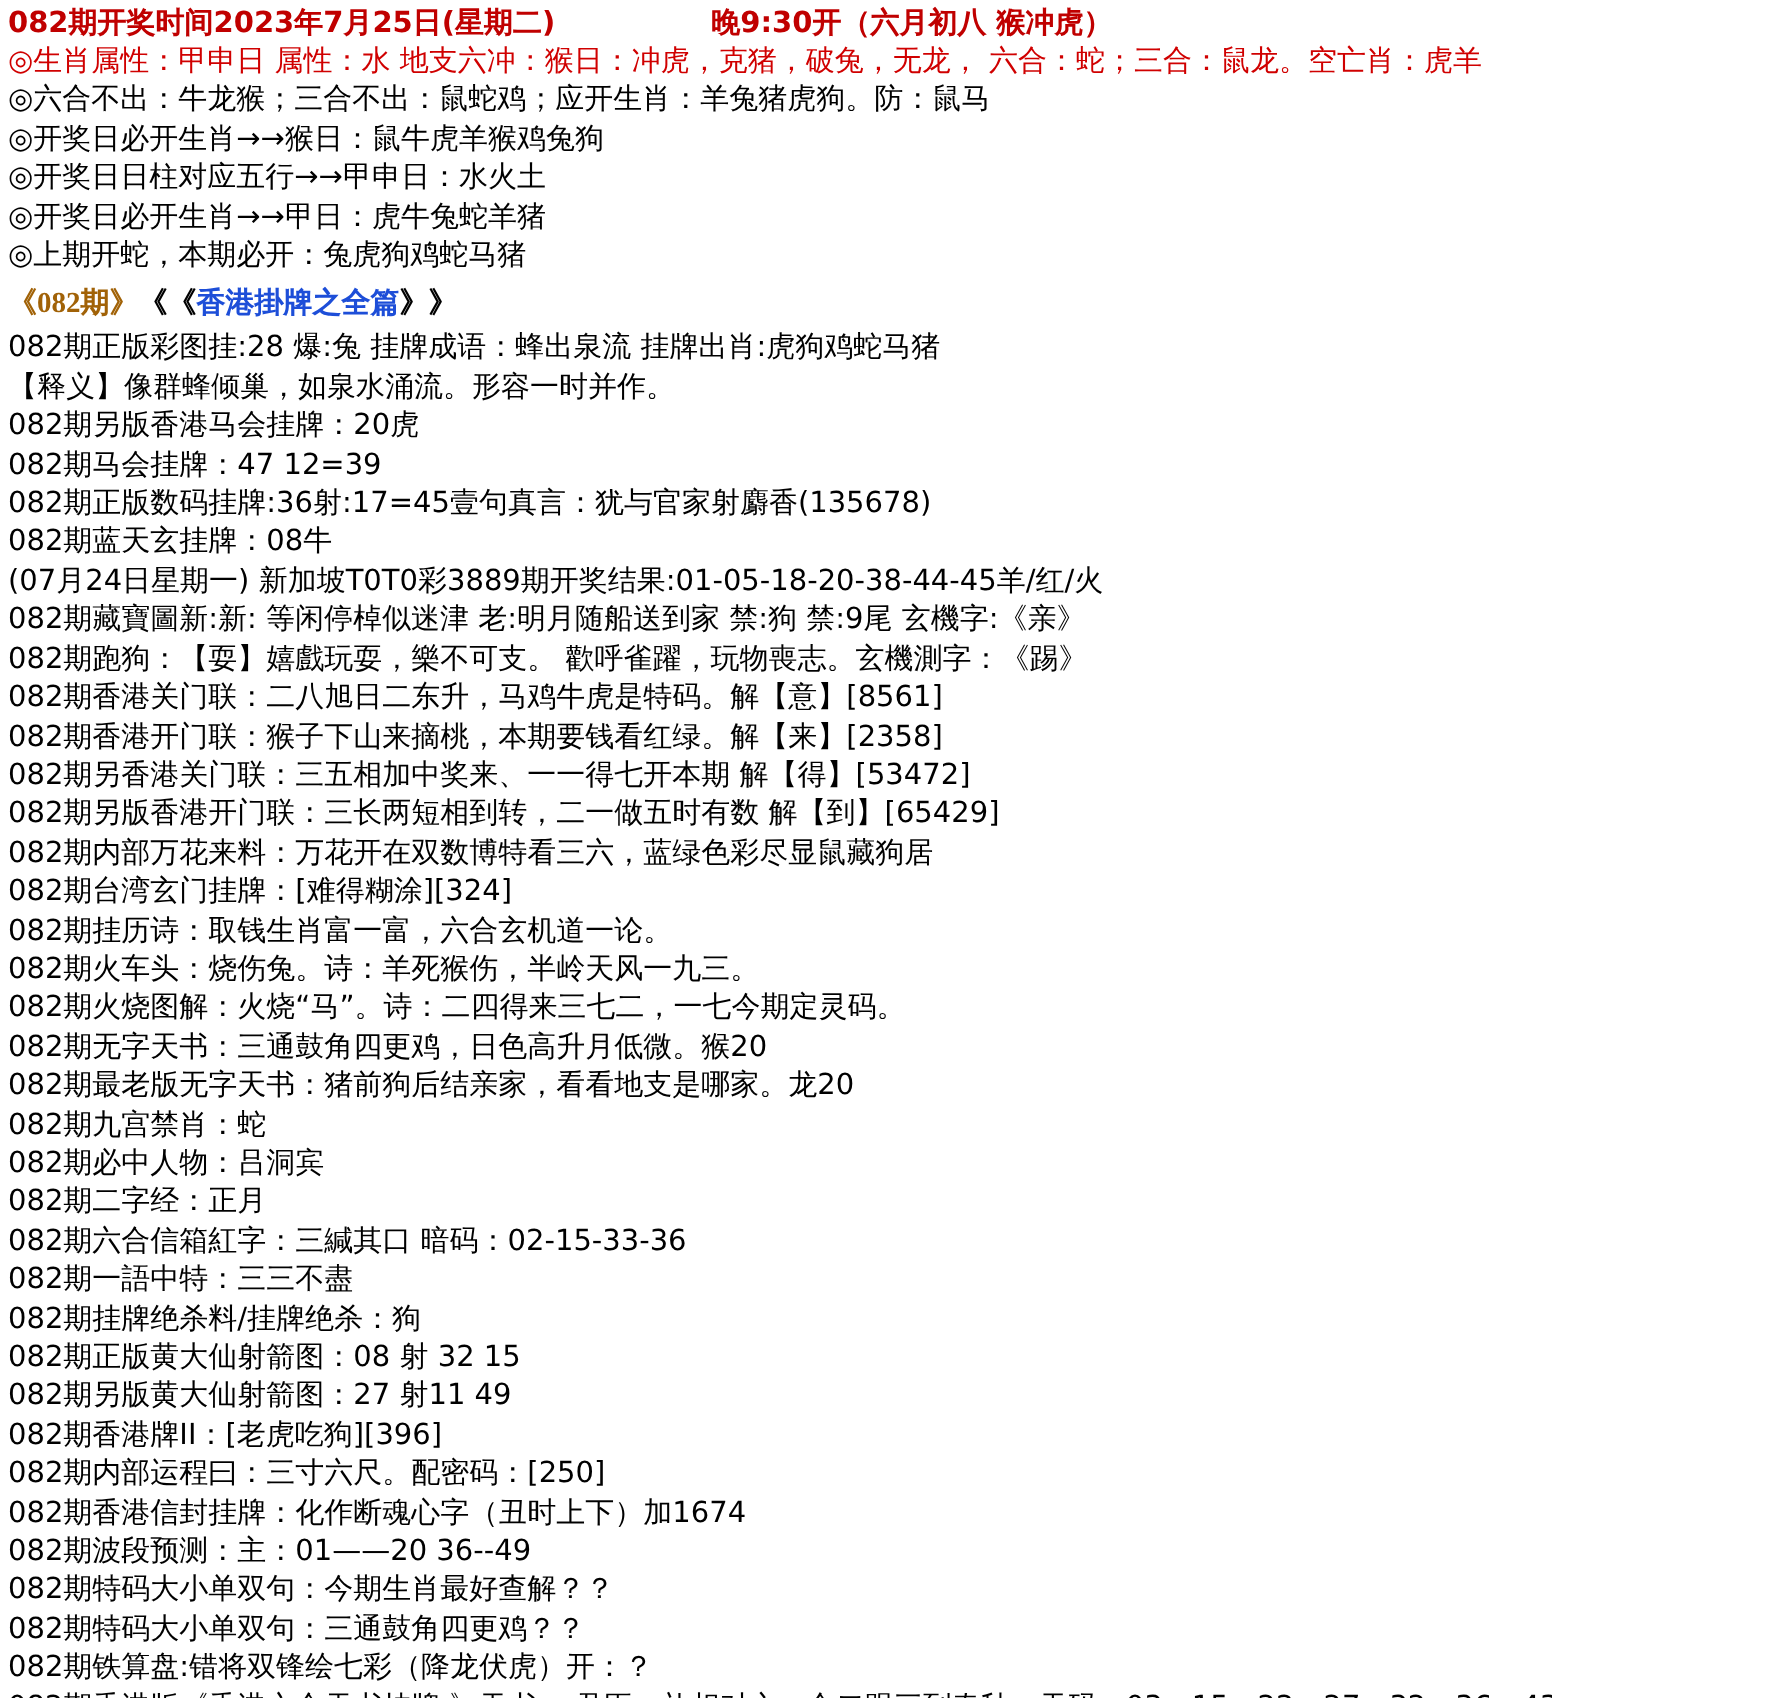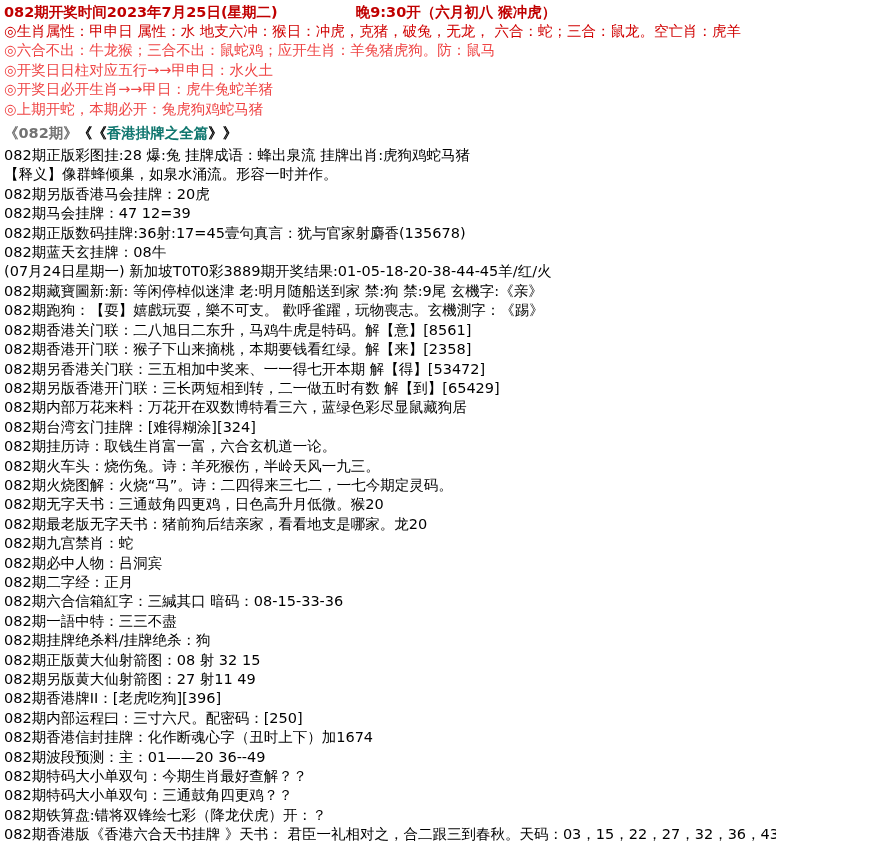--- a/index.html
+++ b/index.html
@@ -30,41 +30,42 @@
   }
   .header-line {
     color: #c00000;
     font-weight: bold;
     line-height: 20px;
     padding-top: 2px;
   }
   .hdr-left { display: inline-block; }
   .hdr-mid { display: inline-block; padding-left: 78px; }
   .red { color: #d00000; text-align: center; }
-  .redb { color: #0f766e; font-weight: bold; }
-  .blue { color: #ef4444; text-align: center; }
-  .blueb { color: #737373; font-weight: bold; }
+  .redb { color: #1d4ed8; font-weight: bold; }
+  .blue { color: #000000; text-align: center; }
+  .blueb { color: #a16207; font-weight: bold; font-family: Liberation Serif, serif; }
   .black { color: #000000; }
   .bold { font-weight: bold; }
   .title-line {
     line-height: 22px;
     padding: 3px 4px 2px 4px;
     font-weight: bold;
   }
 </style>
 </head>
 <body>
 
 <div class="page">
   <div class="line header-line">
     <span class="hdr-left">082期开奖时间2023年7月25日(星期二)</span><span class="hdr-mid">晚9:30开（六月初八  猴冲虎）</span>
   </div>
   <div id="content">
       <div class="line"><span class="red">◎生肖属性：甲申日 属性：水  地支六冲：猴日：冲虎，克猪，破兔，无龙，   六合：蛇；三合：鼠龙。空亡肖：虎羊</span></div>
       <div class="line"><span class="blue">◎六合不出：牛龙猴；三合不出：鼠蛇鸡；应开生肖：羊兔猪虎狗。防：鼠马</span></div>
+      <div class="line"><span class="blue">◎开奖日必开生肖→→猴日：鼠牛虎羊猴鸡兔狗</span></div>
       <div class="line"><span class="blue">◎开奖日日柱对应五行→→甲申日：水火土</span></div>
       <div class="line"><span class="blue">◎开奖日必开生肖→→甲日：虎牛兔蛇羊猪</span></div>
       <div class="line"><span class="blue">◎上期开蛇，本期必开：兔虎狗鸡蛇马猪</span></div>
       <div class="line title-line"><span class="blueb">《082期》</span><span class="black bold">《《</span><span class="redb">香港掛牌之全篇</span><span class="black bold">》》</span></div>
       <div class="line"><span class="black">082期正版彩图挂:28  爆:兔  挂牌成语：蜂出泉流  挂牌出肖:虎狗鸡蛇马猪</span></div>
       <div class="line"><span class="black">【释义】像群蜂倾巢，如泉水涌流。形容一时并作。</span></div>
       <div class="line"><span class="black">082期另版香港马会挂牌：20虎</span></div>
       <div class="line"><span class="black">082期马会挂牌：47  12=39</span></div>
       <div class="line"><span class="black">082期正版数码挂牌:36射:17=45壹句真言：犹与官家射麝香(135678)</span></div>
       <div class="line"><span class="black">082期蓝天玄挂牌：08牛</span></div>
@@ -78,21 +79,21 @@
       <div class="line"><span class="black">082期内部万花来料：万花开在双数博特看三六，蓝绿色彩尽显鼠藏狗居</span></div>
       <div class="line"><span class="black">082期台湾玄门挂牌：[难得糊涂][324]</span></div>
       <div class="line"><span class="black">082期挂历诗：取钱生肖富一富，六合玄机道一论。</span></div>
       <div class="line"><span class="black">082期火车头：烧伤兔。诗：羊死猴伤，半岭天风一九三。</span></div>
       <div class="line"><span class="black">082期火烧图解：火烧“马”。诗：二四得来三七二，一七今期定灵码。</span></div>
       <div class="line"><span class="black">082期无字天书：三通鼓角四更鸡，日色高升月低微。猴20</span></div>
       <div class="line"><span class="black">082期最老版无字天书：猪前狗后结亲家，看看地支是哪家。龙20</span></div>
       <div class="line"><span class="black">082期九宫禁肖：蛇</span></div>
       <div class="line"><span class="black">082期必中人物：吕洞宾</span></div>
       <div class="line"><span class="black">082期二字经：正月</span></div>
-      <div class="line"><span class="black">082期六合信箱紅字：三緘其口  暗码：08-15-33-36</span></div>
+      <div class="line"><span class="black">082期六合信箱紅字：三緘其口  暗码：02-15-33-36</span></div>
       <div class="line"><span class="black">082期一語中特：三三不盡</span></div>
       <div class="line"><span class="black">082期挂牌绝杀料/挂牌绝杀：狗</span></div>
       <div class="line"><span class="black">082期正版黄大仙射箭图：08  射 32  15</span></div>
       <div class="line"><span class="black">082期另版黄大仙射箭图：27  射11  49</span></div>
       <div class="line"><span class="black">082期香港牌II：[老虎吃狗][396]</span></div>
       <div class="line"><span class="black">082期内部运程曰：三寸六尺。配密码：[250]</span></div>
       <div class="line"><span class="black">082期香港信封挂牌：化作断魂心字（丑时上下）加1674</span></div>
       <div class="line"><span class="black">082期波段预测：主：01——20  36--49</span></div>
       <div class="line"><span class="black">082期特码大小单双句：今期生肖最好查解？？</span></div>
       <div class="line"><span class="black">082期特码大小单双句：三通鼓角四更鸡？？</span></div>

